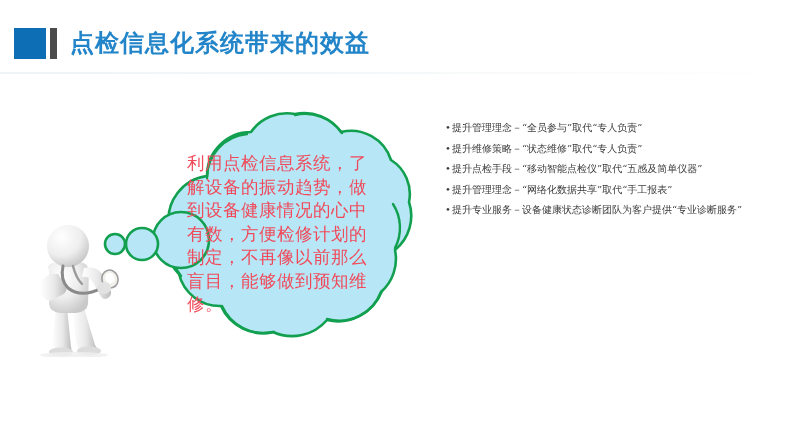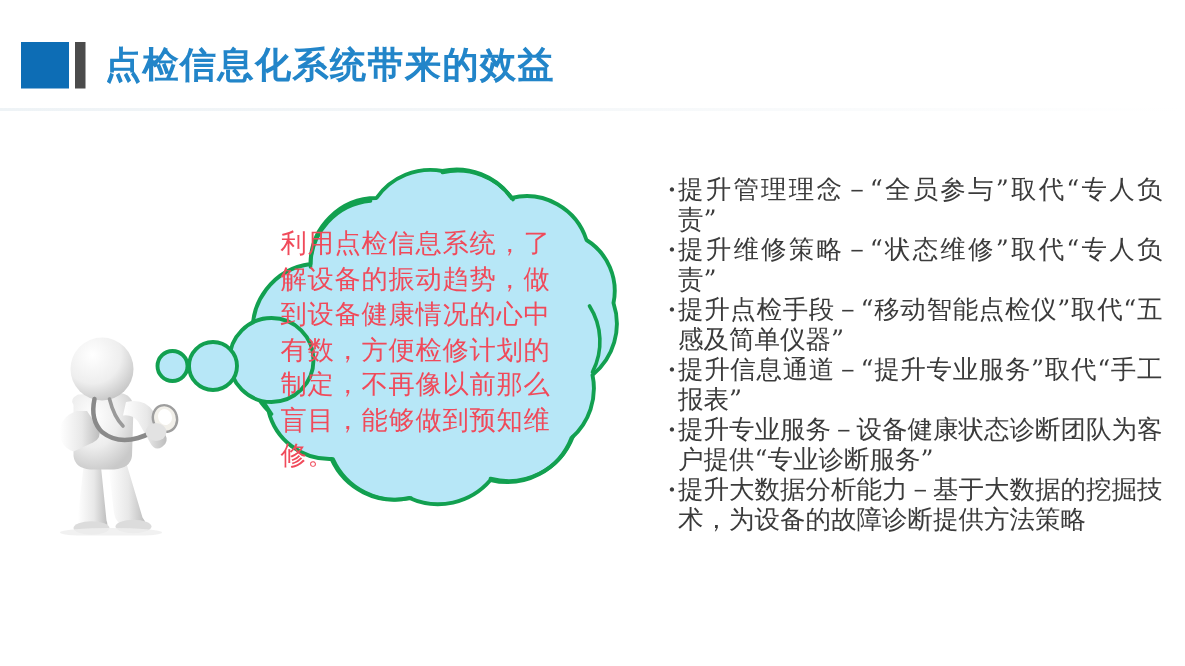--- a/index.html
+++ b/index.html
@@ -68,21 +68,21 @@
 
   
   .figure{
     position:absolute;left:18px;top:222px;width:112px;height:135px;
   }
 
   
   .bullets{
     position:absolute;left:445px;top:118px;width:330px;
     font-family:"DejaVu Serif","Liberation Serif",serif;
-    font-size:17px;
+    font-size:10px;
     line-height:19.5px;
     color:#3b3b3b;
   }
   .bullet-item{
     display:block;
     position:relative;
     padding-left:7px;
     margin:0 0 1px 0;
     text-align:justify;
     word-break:break-all;
@@ -190,18 +190,17 @@
       <ellipse cx="86" cy="66" rx="7" ry="6" fill="#e2e2e2"></ellipse>
 
       <ellipse cx="56" cy="133" rx="34" ry="3" fill="#eeeeee" opacity="0.85"></ellipse>
     </svg>
   </div>
 
   <div class="bullets">
     <div class="bullet-item">提升管理理念－“全员参与”取代“专人负责”</div>
     <div class="bullet-item">提升维修策略－“状态维修”取代“专人负责”</div>
     <div class="bullet-item">提升点检手段－“移动智能点检仪”取代“五感及简单仪器”</div>
-    <div class="bullet-item">提升信息通道－“提升专业服务”取代“手工报表”</div>
+    <div class="bullet-item">提升管理理念－“网络化数据共享”取代“手工报表”</div>
     <div class="bullet-item">提升专业服务－设备健康状态诊断团队为客户提供“专业诊断服务”</div>
-    <div class="bullet-item">提升大数据分析能力－基于大数据的挖掘技术，为设备的故障诊断提供方法策略</div>
   </div>
 
 </div>
 
 </body></html>

